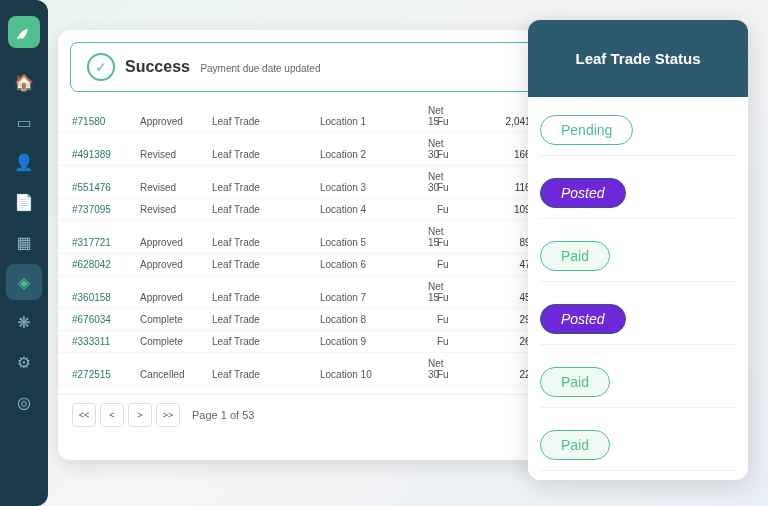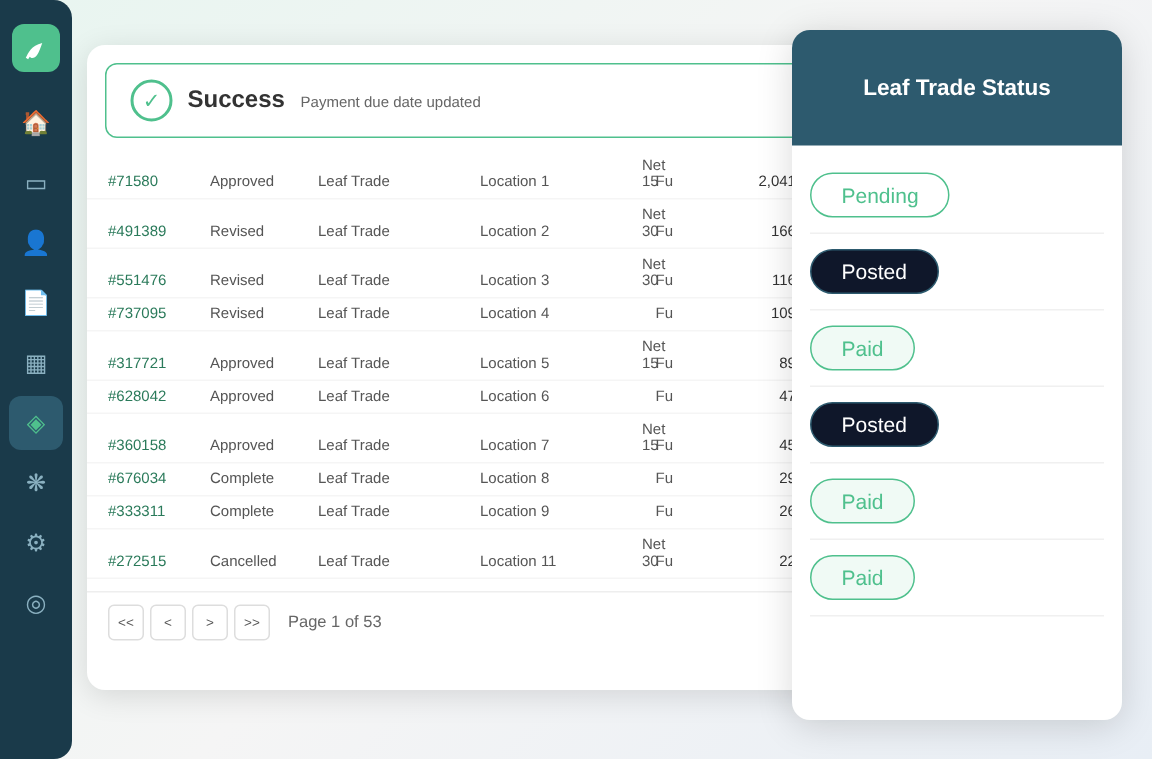--- a/index.html
+++ b/index.html
@@ -233,21 +233,21 @@
     .status-header-title {
       color: white;
       font-size: 15px;
       font-weight: 600;
     }
 
     .status-list {
       padding: 8px 12px;
       display: flex;
       flex-direction: column;
-      gap: 0;
+      gap: 12px;
     }
 
     .status-item {
       display: flex;
       align-items: center;
       justify-content: space-between;
       padding: 10px 0;
       border-bottom: 1px solid #f0f0f0;
     }
 
@@ -258,23 +258,24 @@
       font-weight: 500;
     }
 
     .badge-pending {
       border: 1.5px solid #4fc08d;
       color: #4fc08d;
       background: white;
     }
 
     .badge-posted {
-      background: #0f172a;
+      background: #6d28d9;
       color: white;
       border: 1.5px solid #2d5a6e;
+      font-style: italic;
     }
 
     .badge-paid {
       border: 1.5px solid #4fc08d;
       color: #4fc08d;
       background: #f0faf5;
     }
   </style>
 </head>
 <body>
@@ -387,21 +388,21 @@
       <span class="col-source">Leaf Trade</span>
       <span class="col-location">Location 9</span>
       <span class="col-terms"></span>
       <span class="col-type">Fu</span>
       <span class="col-amount">26,670.00</span>
     </div>
     <div class="table-row">
       <span class="col-id">#272515</span>
       <span class="col-status">Cancelled</span>
       <span class="col-source">Leaf Trade</span>
-      <span class="col-location">Location 11</span>
+      <span class="col-location">Location 10</span>
       <span class="col-terms">Net 30</span>
       <span class="col-type">Fu</span>
       <span class="col-amount">22,840.80</span>
     </div>
   </div>
 
   <div class="pagination">
     <button class="page-btn">&lt;&lt;</button>
     <button class="page-btn">&lt;</button>
     <button class="page-btn">&gt;</button>

